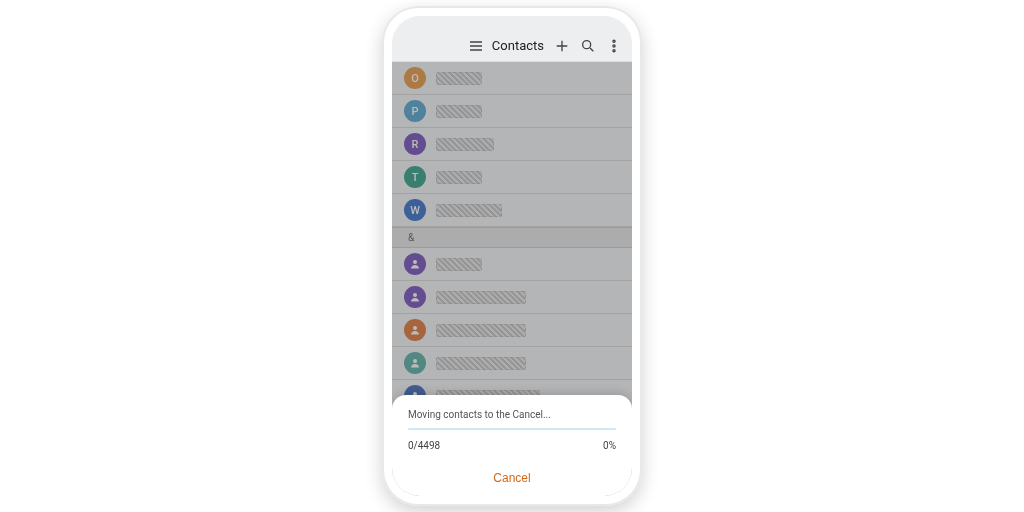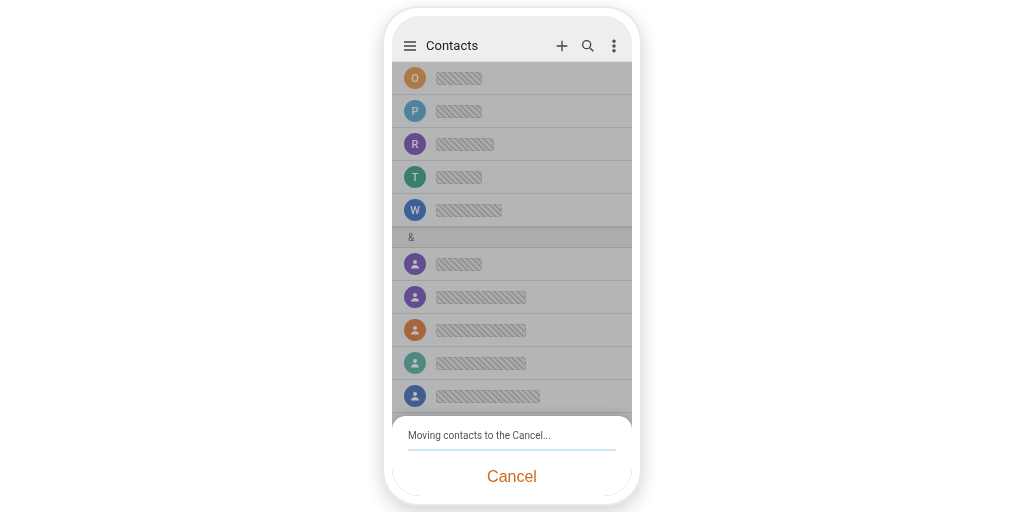--- a/index.html
+++ b/index.html
@@ -13,21 +13,21 @@
 
   .screen {
     position: absolute; inset: 10px; border-radius: 28px; overflow: hidden;
     background: #f3f3f3;
   }
   .status-bar { height: 14px; background: #eceef0; }
   .appbar {
     height: 32px; background: #eceef0; display: flex; align-items: center; padding: 0 10px;
     border-bottom: 1px solid #dcdcdc; gap: 10px;
   }
-  .ab-left { display: flex; align-items: center; gap: 8px; flex: 1; }
+  .ab-left { display: flex; align-items: center; gap: 8px; flex: 1; justify-content: flex-end; }
   .title { font-size: 13px; color: #222; }
   .ab-right { display: flex; align-items: center; gap: 10px; }
   .icon { width: 16px; height: 16px; color: #444; display: inline-flex; align-items: center; justify-content: center; }
   .icon svg { width: 16px; height: 16px; stroke: #444; fill: none; stroke-width: 2; }
 
   .list-area { position: relative; height: calc(100% - 46px); overflow: hidden; }
   .dim-overlay { position: absolute; inset: 0; background: rgba(60,60,60,0.35); z-index: 2; pointer-events: none; }
   .contacts { position: absolute; inset: 0; z-index: 1; background: #f5f6f7; }
   .row {
     display: flex; align-items: center; gap: 10px; padding: 5px 12px;
@@ -52,21 +52,21 @@
   .sheet {
     position: absolute; left: 0; right: 0; bottom: 0; z-index: 5;
     background: #ffffff; border-top-left-radius: 14px; border-top-right-radius: 14px;
     padding: 14px 16px 10px; box-shadow: 0 -2px 10px rgba(0,0,0,0.15);
   }
   .sheet-title { font-size: 10px; color: #555; }
   .progress-track { height: 2px; background: #cfe8f5; margin: 8px 0 10px; border-radius: 1px; position: relative; }
   .progress-fill { position: absolute; left: 0; top: 0; bottom: 0; width: 0%; background: #2aa4d6; border-radius: 1px; }
   .progress-row { display: flex; justify-content: space-between; font-size: 10px; color: #444; }
   .cancel-row { text-align: center; margin-top: 16px; }
-  .cancel-btn { color: #d0691a; font-size: 16px; background: none; border: none; font-weight: 500; cursor: pointer; }
+  .cancel-btn { color: #d0691a; font-size: 12px; background: none; border: none; font-weight: 500; cursor: pointer; }
 </style>
 </head>
 <body>
 
 <div class="stage">
   <div class="phone">
 
     <div class="screen">
       <div class="status-bar"></div>
 
@@ -170,20 +170,24 @@
               <div class="blurred" style="width:104px"></div>
             </div>
           </div>
         <div class="dim-overlay"></div>
 
         <div class="sheet">
           <div class="sheet-title">Moving contacts to the Cancel...</div>
           <div class="progress-track">
             <div class="progress-fill"></div>
           </div>
+          <div class="progress-row">
+            <span>0/4498</span>
+            <span>0%</span>
+          </div>
           <div class="cancel-row">
             <button class="cancel-btn">Cancel</button>
           </div>
         </div>
       </div>
 
     </div>
   </div>
 </div>
 

